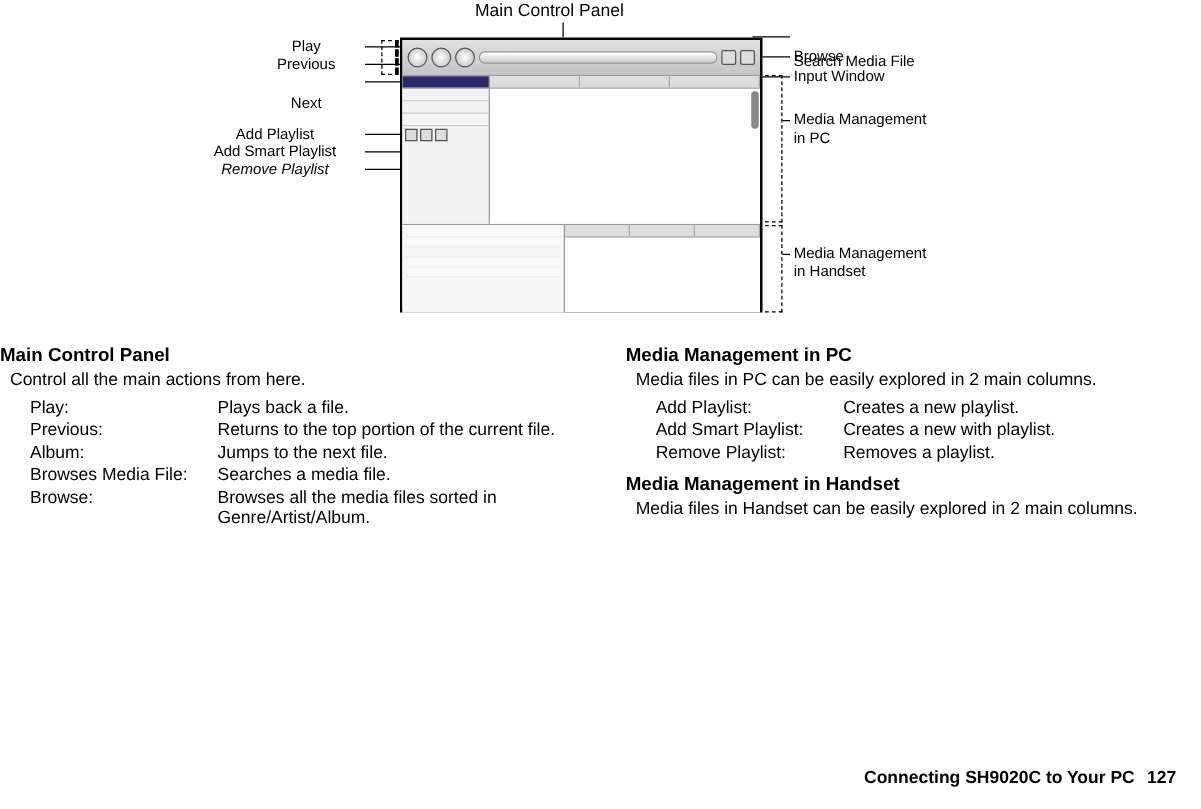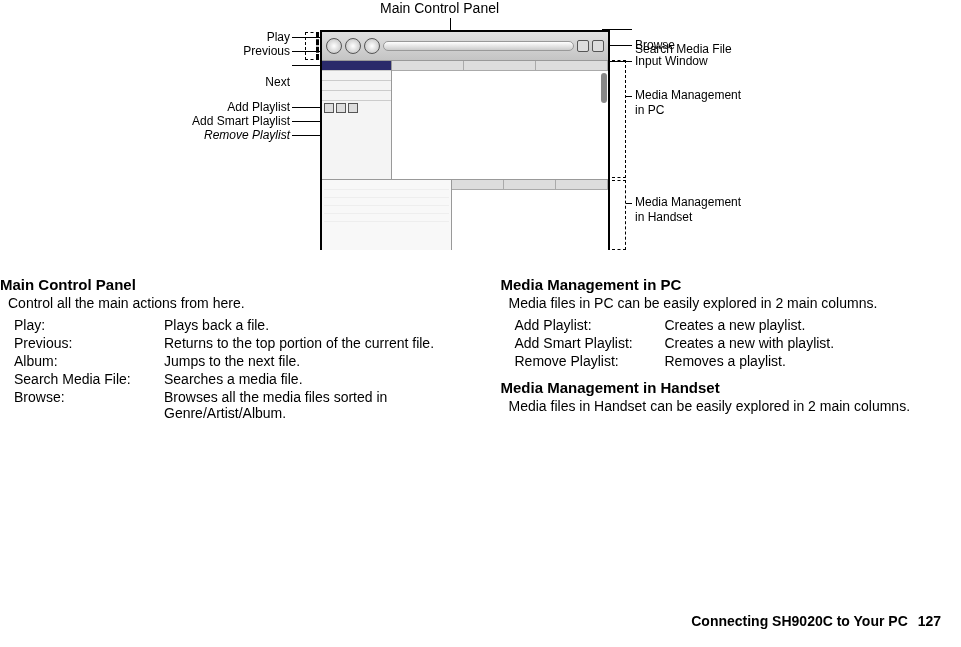--- a/index.html
+++ b/index.html
@@ -17,21 +17,21 @@
   .diagram-area {
     position: relative;
     width: 961px;
     height: 260px;
   }
   .callout-label {
     position: absolute;
     font-size: 12px;
     white-space: nowrap;
   }
-  .callout-label.right-align { text-align: right; }
+  .callout-label.right-align { text-align: center; }
   .callout-line {
     position: absolute;
     background: #000;
   }
   .bracket {
     position: absolute;
     border: 1px dashed #000;
     border-left: none;
   }
   .bracket-left {
@@ -120,21 +120,21 @@
   .sec-title {
     font-weight: bold;
     font-size: 15px;
     margin: 6px 0 2px 0;
   }
   .sec-sub {
     margin: 0 0 6px 8px;
     font-size: 14px;
   }
   .def-list {
-    margin-left: 14px;
+    margin-left: 24px;
   }
   .def-row {
     display: flex;
     margin: 2px 0;
     font-size: 14px;
   }
   .def-term {
     width: 150px;
     flex-shrink: 0;
   }
@@ -253,21 +253,21 @@
       </div>
       <div class="def-row">
         <div class="def-term">Previous:</div>
         <div class="def-desc">Returns to the top portion of the current file.</div>
       </div>
       <div class="def-row">
         <div class="def-term">Album:</div>
         <div class="def-desc">Jumps to the next file.</div>
       </div>
       <div class="def-row">
-        <div class="def-term">Search Media File:</div>
+        <div class="def-term">Browses Media File:</div>
         <div class="def-desc">Searches a media file.</div>
       </div>
       <div class="def-row">
         <div class="def-term">Browse:</div>
         <div class="def-desc">Browses all the media files sorted in Genre/Artist/Album.</div>
       </div>
     </div>
   </div>
 
   <div class="col">

